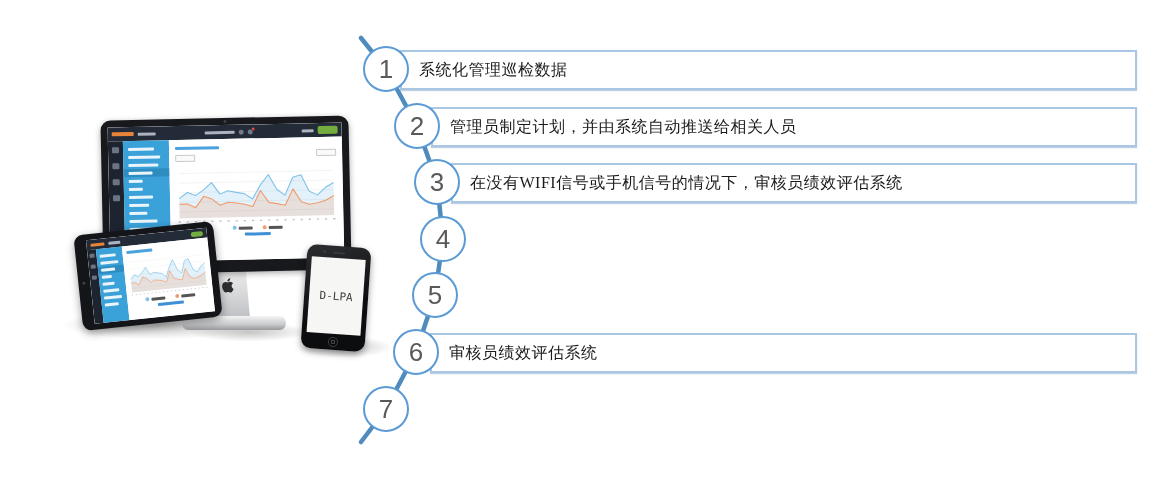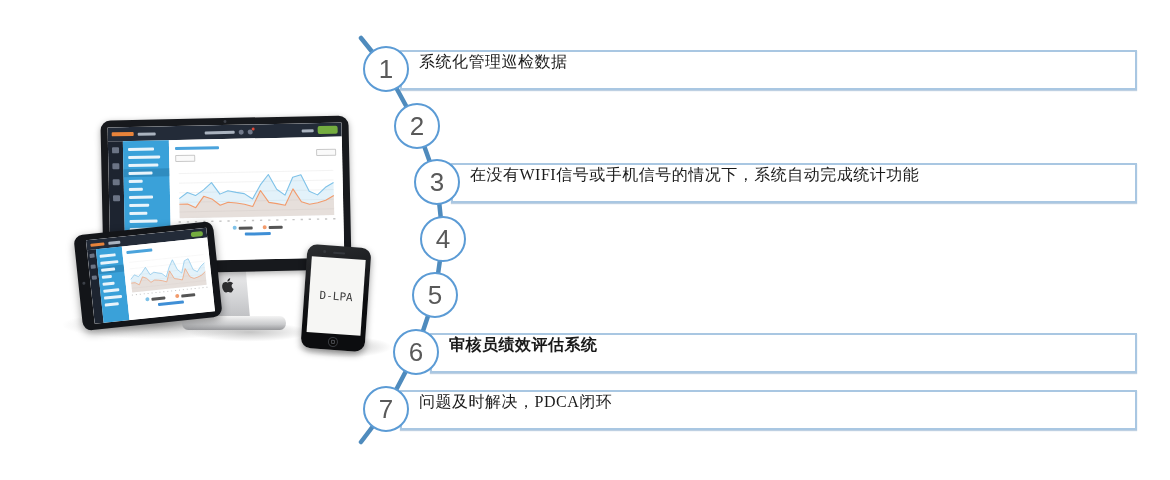--- a/index.html
+++ b/index.html
@@ -4,35 +4,35 @@
 <style>
   html,body{margin:0;padding:0;background:#fff;}
   .stage{position:relative;width:1170px;height:480px;background:#fff;overflow:hidden;
          font-family:"Liberation Sans",sans-serif;}
 
   
   .connector{position:absolute;left:0;top:0;width:1170px;height:480px;z-index:1;pointer-events:none;}
 
   .feature-box{position:absolute;box-sizing:border-box;height:40px;background:#fff;
                border:2px solid #a9c7e2;box-shadow:0 1px 1px rgba(110,150,190,.45);
-               display:flex;align-items:flex-start;z-index:2;}
+               display:flex;align-items:center;z-index:2;}
   .feature-box .txt{font-family:"Liberation Serif",serif;font-size:16px;color:#1a1a1a;
                     padding-left:17px;white-space:nowrap;letter-spacing:.5px;}
 
   .step-circle{position:absolute;width:46px;height:46px;border-radius:50%;background:#fff;
                border:2px solid #5b9bd5;box-sizing:border-box;z-index:3;
                display:flex;align-items:center;justify-content:center;}
   .step-circle span{font-family:"Liberation Sans",sans-serif;font-size:26px;color:#595959;line-height:1;}
 
   .b1{left:400px;top:50px;width:737px;}
   .b2{left:431px;top:107px;width:706px;}
   .b3{left:451px;top:163px;width:686px;}
   .b4{left:457px;top:220px;width:680px;}
   .b5{left:449px;top:276px;width:688px;}
-  .b6{left:430px;top:333px;width:707px;font-weight:bold;}
+  .b6{left:430px;top:333px;width:707px;}
   .b7{left:400px;top:390px;width:737px;}
   .c1{left:363px;top:46px;}
   .c2{left:394px;top:103px;}
   .c3{left:414px;top:159px;}
   .c4{left:420px;top:216px;}
   .c5{left:412px;top:272px;}
   .c6{left:393px;top:329px;}
   .c7{left:363px;top:386px;}
 
   
@@ -137,49 +137,49 @@
     <polyline points="361,38 386,69 417,126 437,182 443,239 435,295 416,352 386,409 361,442" fill="none" stroke="#4f8bbd" stroke-width="4.5" stroke-linecap="round" stroke-linejoin="round"></polyline>
   </svg>
 
   <div class="feature-box b1">
     <span class="txt">系统化管理巡检数据</span>
   </div>
   <div class="step-circle c1">
     <span>1</span>
   </div>
 
+  <div class="feature-box b2">
+    <span class="txt">管理员制定计划，并由系统自动推送给相关人员</span>
+  </div>
   <div class="step-circle c2">
     <span>2</span>
   </div>
 
   <div class="feature-box b3">
-    <span class="txt">在没有WIFI信号或手机信号的情况下，系统自动完成统计功能</span>
+    <span class="txt">在没有WIFI信号或手机信号的情况下，审核员绩效评估系统</span>
   </div>
   <div class="step-circle c3">
     <span>3</span>
   </div>
 
   <div class="step-circle c4">
     <span>4</span>
   </div>
 
   <div class="step-circle c5">
     <span>5</span>
   </div>
 
   <div class="feature-box b6">
     <span class="txt">审核员绩效评估系统</span>
   </div>
   <div class="step-circle c6">
     <span>6</span>
   </div>
 
-  <div class="feature-box b7">
-    <span class="txt">问题及时解决，PDCA闭环</span>
-  </div>
   <div class="step-circle c7">
     <span>7</span>
   </div>
 
   <div class="devices">
     <div class="shadow tab"></div>
     <div class="shadow base"></div>
     <div class="shadow ph"></div>
 
     <div class="neck"></div>

